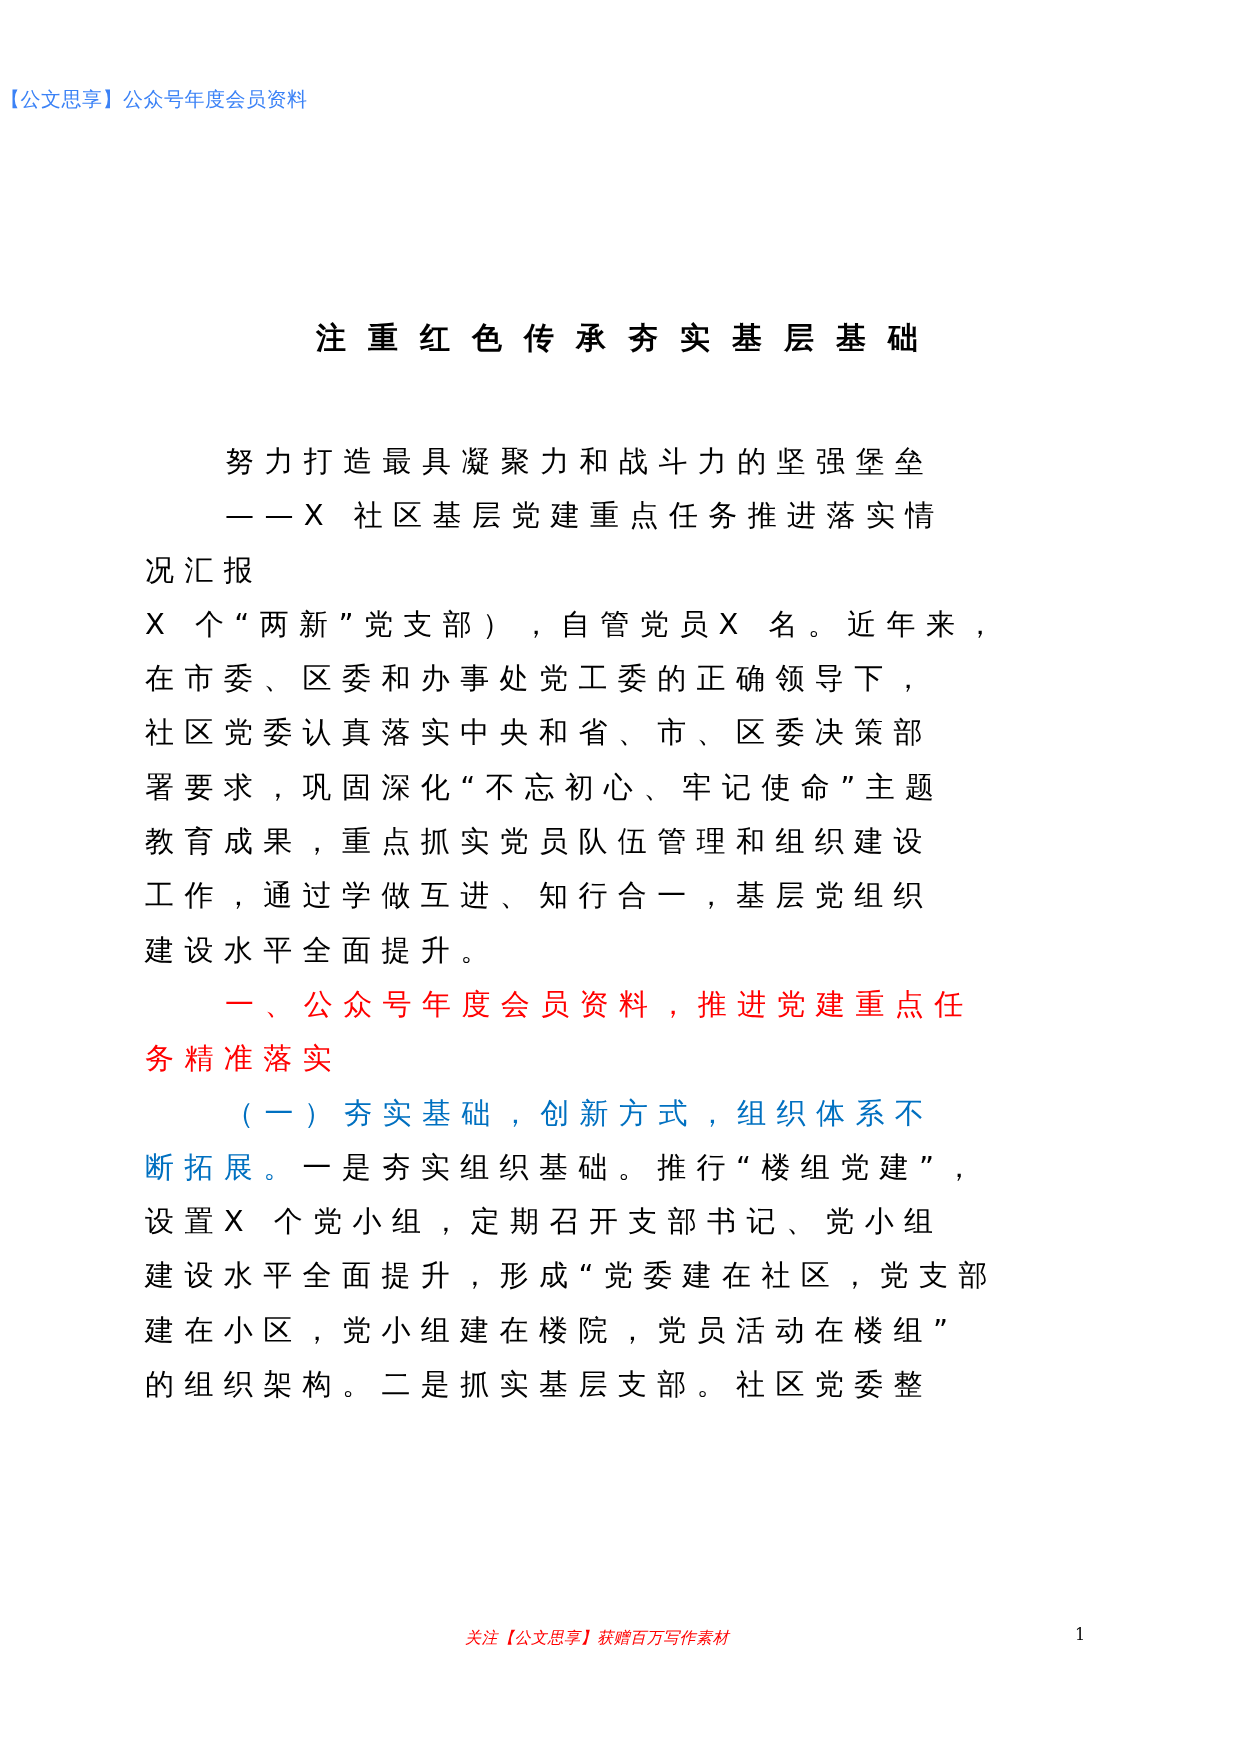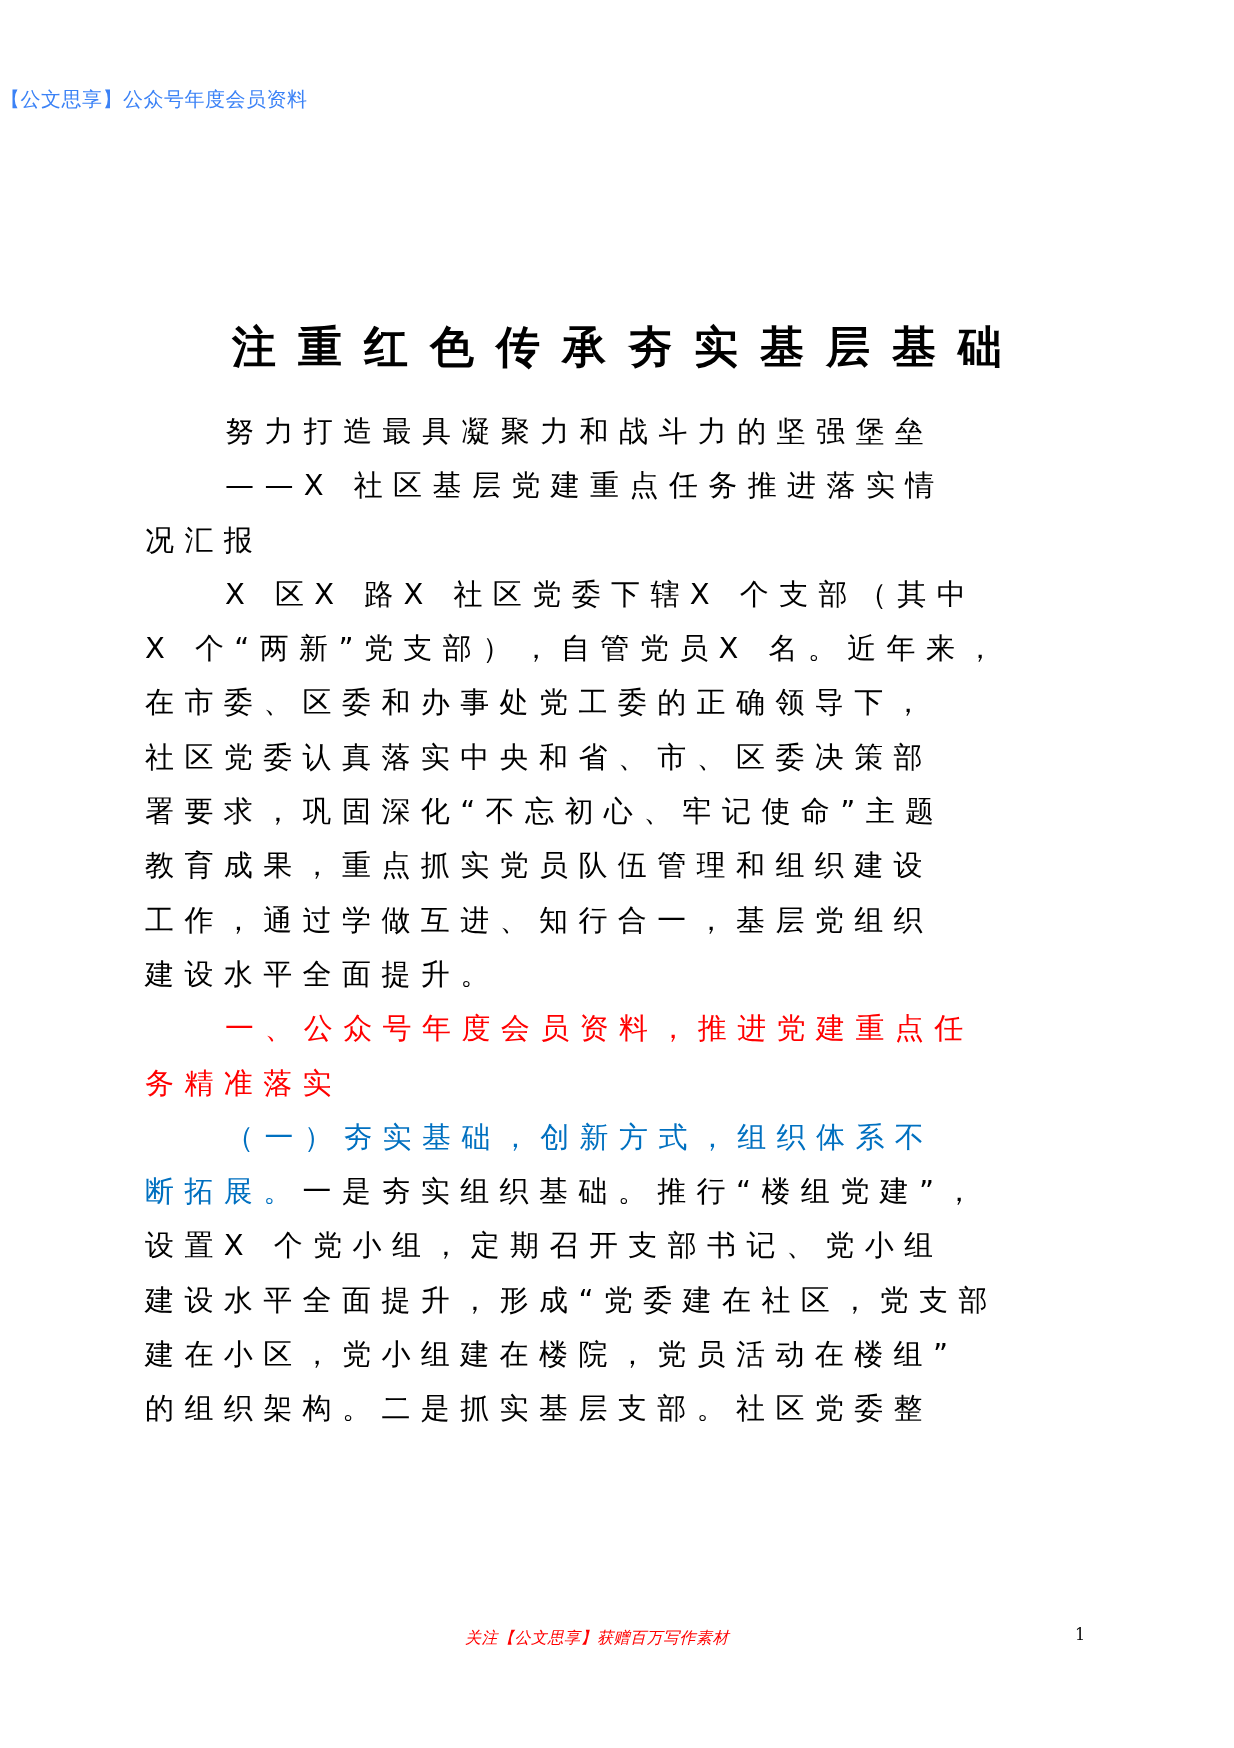--- a/index.html
+++ b/index.html
@@ -1,23 +1,23 @@
 <!DOCTYPE html>
 <html><head>
 <meta charset="utf-8">
 <style>
   html, body { margin: 0; padding: 0; background: #ffffff; }
   body { width: 1234px; height: 1748px; position: relative; overflow: hidden;
          font-family: "DejaVu Sans", "Liberation Sans", sans-serif; color: #000; }
   .header { position: absolute; top: 86px; left: 0; width: 1234px; text-align: left;
             font-size: 20px; letter-spacing: 0.5px; color: #3b82f6; }
   .title { position: absolute; top: 318px; left: 0; width: 1234px; text-align: center;
-           font-size: 44px; font-weight: bold; letter-spacing: 22px; color: #000;
+           font-size: 30px; font-weight: bold; letter-spacing: 22px; color: #000;
            padding-left: 22px; box-sizing: border-box; }
-  .body-text { position: absolute; top: 404px; left: 145px; width: 960px; }
+  .body-text { position: absolute; top: 434px; left: 145px; width: 960px; }
   .line { height: 54.3px; line-height: 54.3px; font-size: 29px; letter-spacing: 10.4px;
           white-space: nowrap; }
   .indent { padding-left: 80px; }
   .red { color: #FF0000; }
   .blue { color: #0070C0; }
   .footer { position: absolute; top: 1628px; left: 465px; font-size: 16px; color: #FF0000; letter-spacing: 0.5px; font-style: italic; }
   .page-num { position: absolute; top: 1625px; left: 1075px; font-family: "DejaVu Serif", "Liberation Serif", serif;
               font-size: 16px; color: #000; }
 </style>
 </head>
@@ -25,21 +25,20 @@
 
 <div class="header">【公文思享】公众号年度会员资料</div>
 
 <div class="title">注重红色传承夯实基层基础</div>
 
 <div class="body-text">
   <div class="line indent">努力打造最具凝聚力和战斗力的坚强堡垒</div>
   <div class="line indent">——X 社区基层党建重点任务推进落实情</div>
   <div class="line">况汇报</div>
 
-  <div class="line indent">X 区X 路X 社区党委下辖X 个支部（其中</div>
   <div class="line">X 个“两新”党支部），自管党员X 名。近年来，</div>
   <div class="line">在市委、区委和办事处党工委的正确领导下，</div>
   <div class="line">社区党委认真落实中央和省、市、区委决策部</div>
   <div class="line">署要求，巩固深化“不忘初心、牢记使命”主题</div>
   <div class="line">教育成果，重点抓实党员队伍管理和组织建设</div>
   <div class="line">工作，通过学做互进、知行合一，基层党组织</div>
   <div class="line">建设水平全面提升。</div>
 
   <div class="line indent red">一、公众号年度会员资料，推进党建重点任</div>
   <div class="line red">务精准落实</div>

